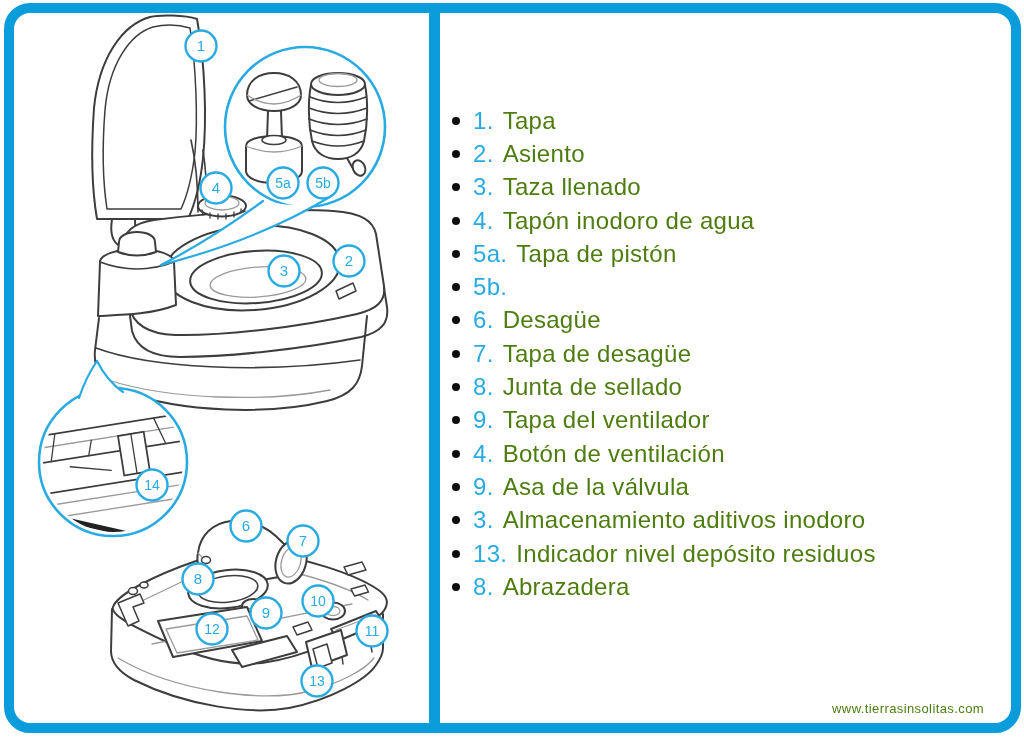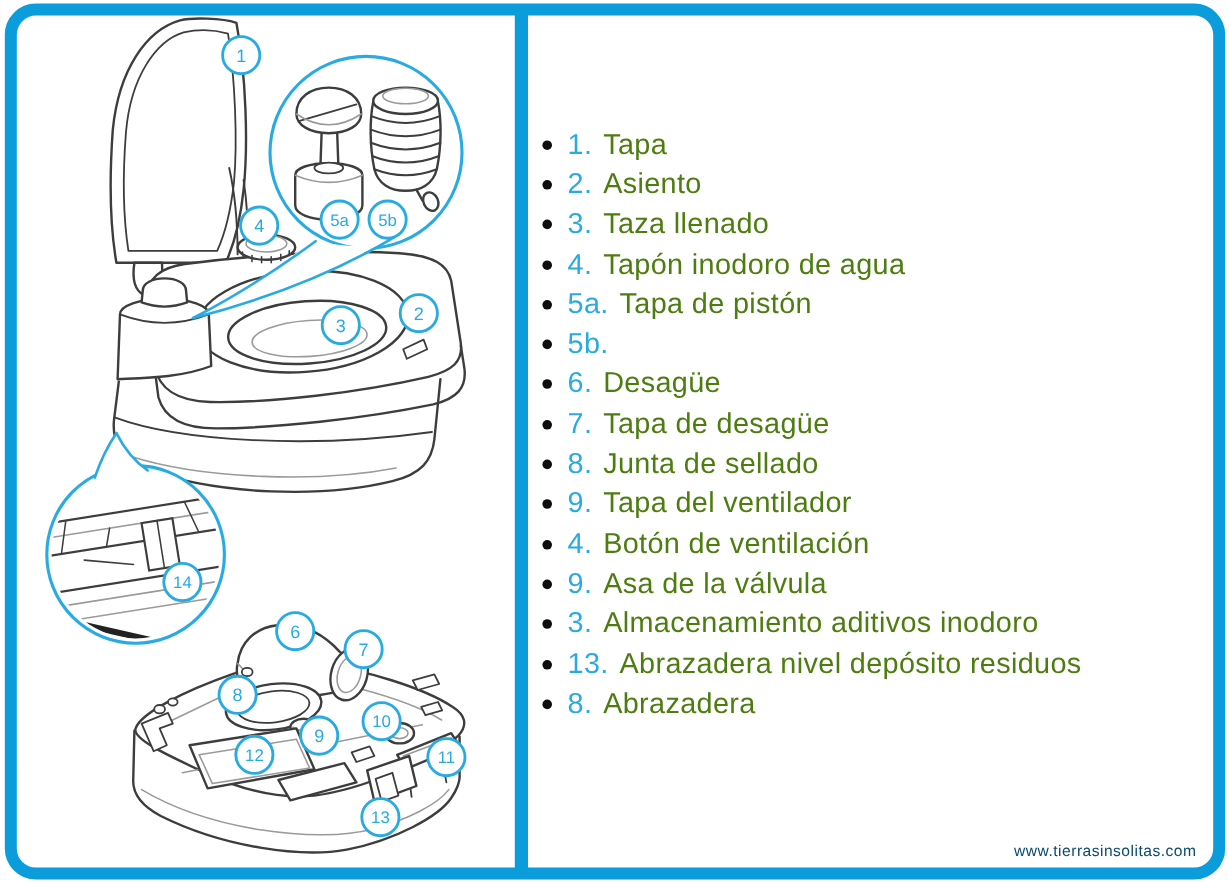--- a/index.html
+++ b/index.html
@@ -23,22 +23,22 @@
     display:flex;align-items:center;height:33.3px;
     font-size:24px;letter-spacing:.3px;color:#1c1c1c;white-space:nowrap;
   }
   .bullet{
     width:8px;height:8px;border-radius:50%;background:#0e0e0e;
     margin-right:13px;flex:none;
   }
   .num{color:#29abe2;margin-right:9px;flex:none;}
   .label{color:#4d7c0f;}
   .footer{
-    position:absolute;right:27px;top:701px;font-size:13px;
-    color:#0c4a6e;letter-spacing:.4px;
+    position:absolute;right:40px;top:701px;font-size:13px;
+    color:#4d7c0f;letter-spacing:.4px;
   }
 </style>
 </head>
 <body>
 
 <div class="canvas">
 
   <div class="frame"></div>
   <div class="divider"></div>
 
@@ -340,21 +340,21 @@
         <span class="label">Asa de la válvula</span>
       </li>
       <li>
         <span class="bullet"></span>
         <span class="num">3.</span>
         <span class="label">Almacenamiento aditivos inodoro</span>
       </li>
       <li>
         <span class="bullet"></span>
         <span class="num">13.</span>
-        <span class="label">Abrazadera nivel depósito residuos</span>
+        <span class="label">Indicador nivel depósito residuos</span>
       </li>
       <li>
         <span class="bullet"></span>
         <span class="num">8.</span>
         <span class="label">Abrazadera</span>
       </li>
     </ul>
 
   <div class="footer">www.tierrasinsolitas.com</div>
 </div>

